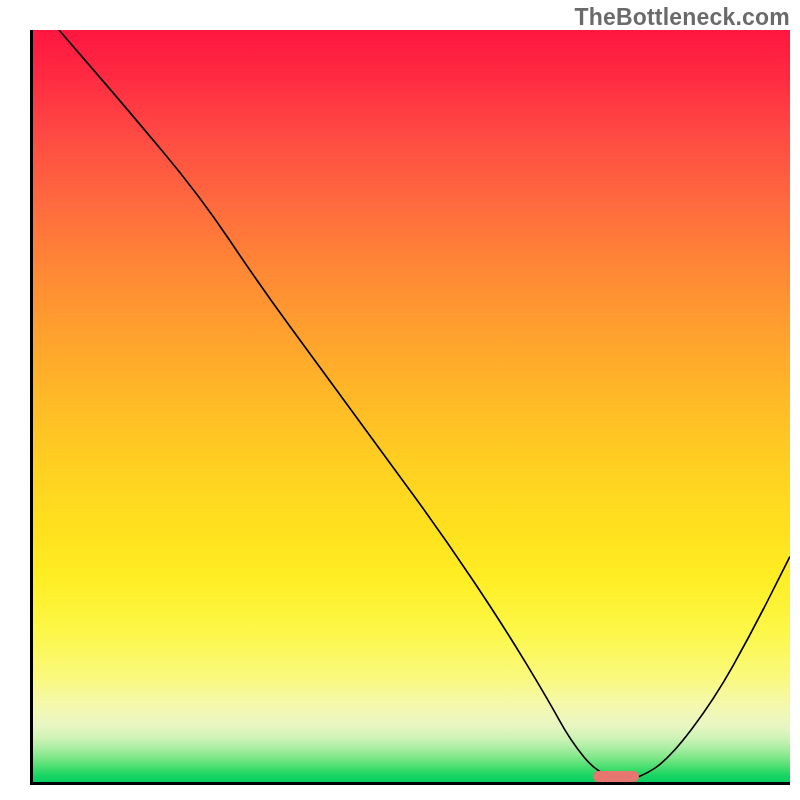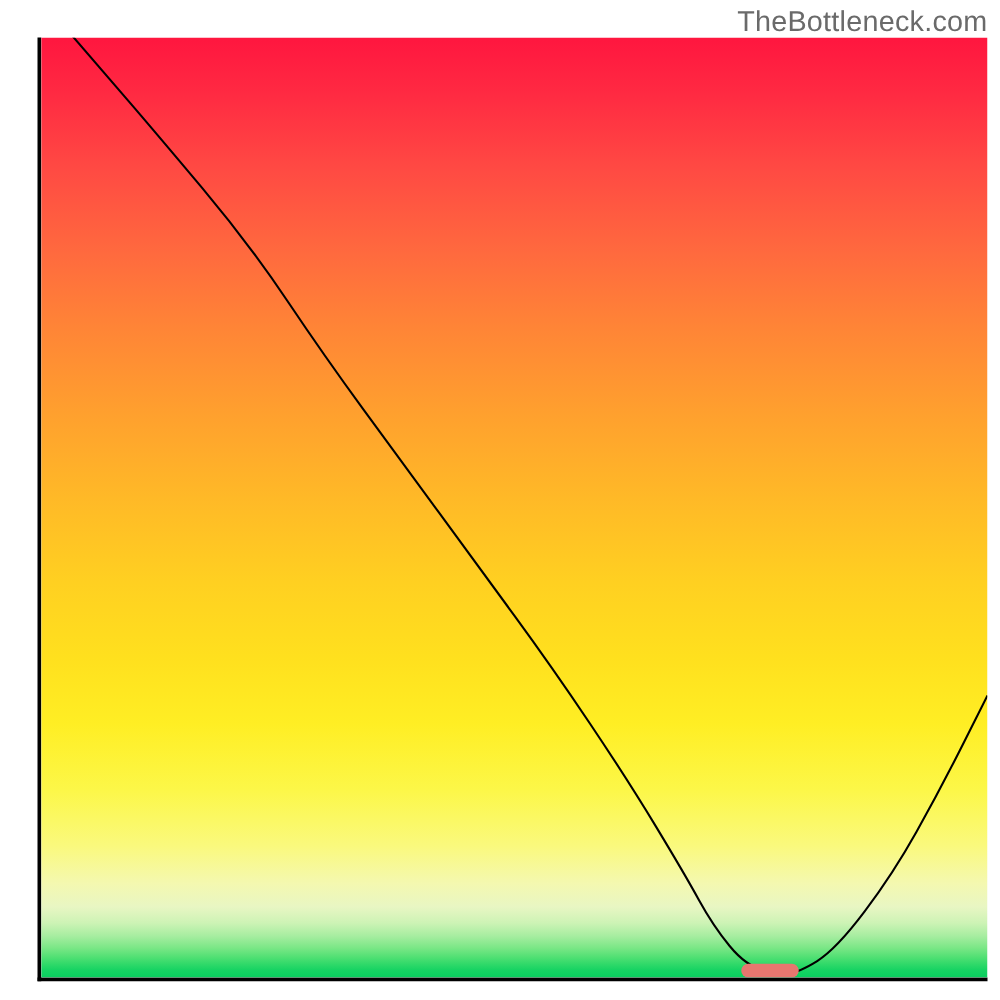--- a/index.html
+++ b/index.html
@@ -14,21 +14,21 @@
   .chart-wrap {
     position: relative;
     width: 800px;
     height: 800px;
   }
   .watermark {
     position: absolute;
     top: 4px;
     right: 10px;
     font-size: 23px;
-    font-weight: 400;
+    font-weight: 700;
     color: #6a6a6a;
     letter-spacing: 0.2px;
     z-index: 5;
   }
   
   .plot-frame {
     position: absolute;
     left: 30px;
     right: 10px;
     top: 30px;

